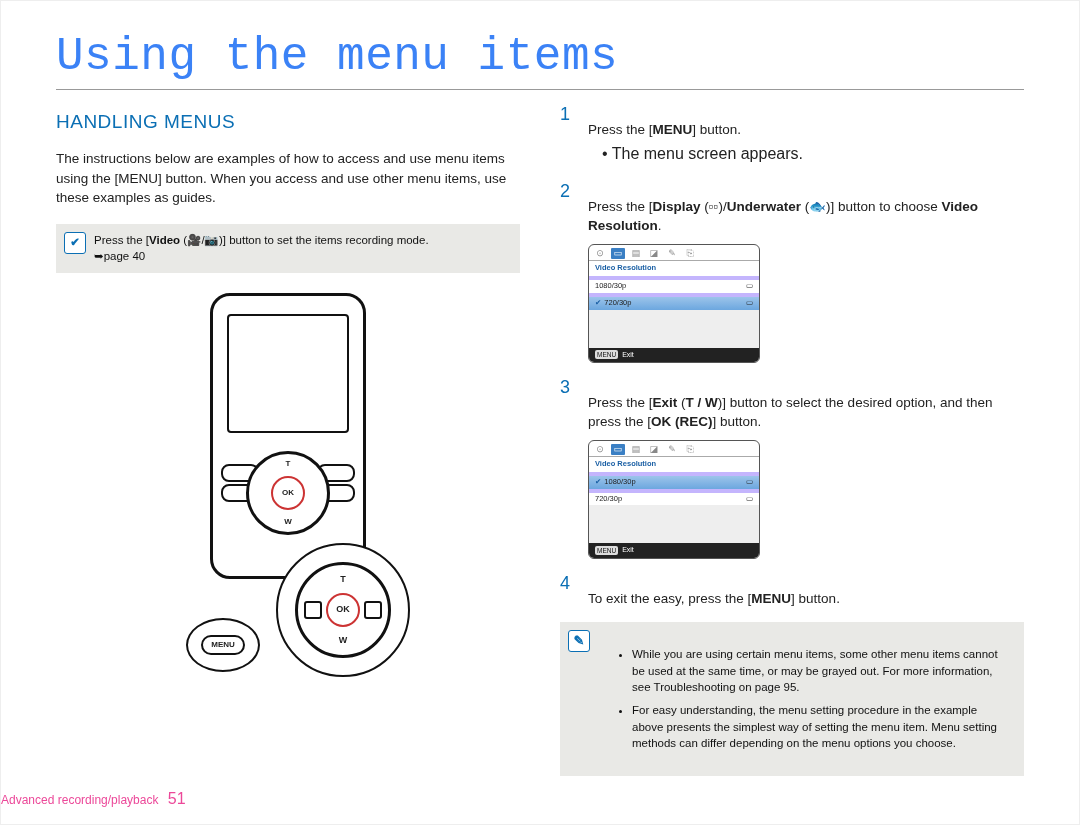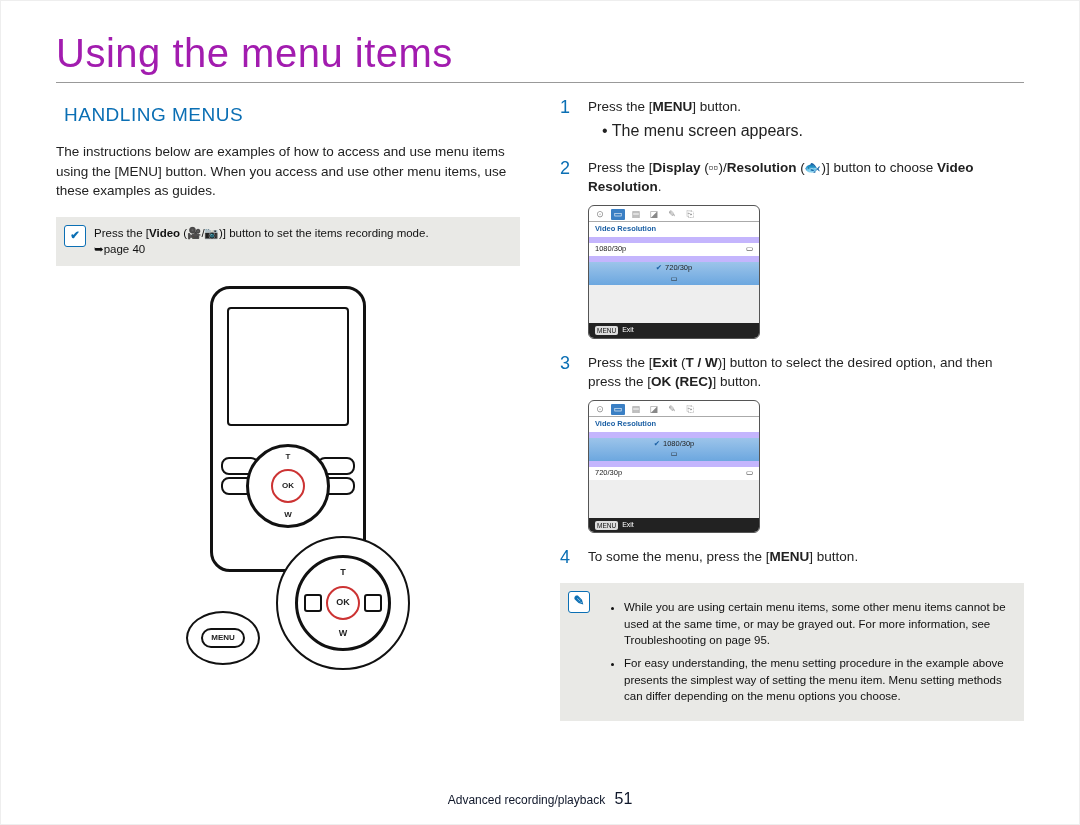--- a/index.html
+++ b/index.html
@@ -12,44 +12,45 @@
     width: 1080px;
     height: 825px;
     box-sizing: border-box;
     padding: 30px 55px 10px 55px;
     position: relative;
     border: 1px solid #eee;
     margin: 0 auto;
   }
   h1.title {
     font-weight: 300;
-    font-size: 40px;
+    font-size: 46px;
     margin: 0 0 4px 0;
     letter-spacing: 0.5px;
-    color: #a21caf;
+    color: #3b82f6;
+    font-family: Liberation Mono, monospace;
   }
   .hr {
     border: none;
     border-top: 1px solid #999;
     margin: 6px 0 14px 0;
   }
   .cols {
     display: flex;
     gap: 40px;
   }
   .col {
     flex: 1;
     font-size: 13.5px;
     line-height: 1.45;
   }
   h2.section {
     color: #0B6FB4;
     font-weight: 400;
     font-size: 19px;
-    margin: 4px 0 10px 8px;
+    margin: 4px 0 10px 0;
     letter-spacing: 0.5px;
   }
   .note-box {
     background: #E9E9E6;
     padding: 8px 10px 8px 38px;
     font-size: 11.5px;
     position: relative;
     margin: 16px 0;
     color: #111;
   }
@@ -70,21 +71,21 @@
     margin-bottom: 6px;
   }
   .step-num {
     color: #0B6FB4;
     font-size: 18px;
     width: 18px;
     flex-shrink: 0;
     font-weight: 400;
     line-height: 1.2;
   }
-  .step-body { flex: 1; }
+  .step-body { flex: 1; margin-top: 16px; }
   .bold { font-weight: bold; }
   .sub-bullet { margin: 2px 0 10px 14px; font-size: 16px; }
   .sub-bullet::before { content:"• "; }
   .mini-screen {
     width: 170px;
     margin: 8px 0 14px 28px;
     border: 1px solid #555;
     border-radius: 6px;
     background: #fff;
     font-size: 8px;
@@ -94,22 +95,22 @@
     display: flex;
     border-bottom: 1px solid #aaa;
     padding: 3px 4px 1px 4px;
     gap: 4px;
     align-items: center;
     color:#888;
   }
   .mini-tabs span { width:14px; height:11px; display:inline-flex; align-items:center; justify-content:center; font-size:9px; }
   .mini-tabs .active { background:#3a7fc4; color:#fff; border-radius:1px; }
   .mini-title { color:#1a5fa4; font-size:7.5px; padding: 2px 6px; font-weight:bold; }
-  .mini-row { display:flex; align-items:center; padding:1px 6px; font-size:7.5px; border-top:6px solid #c4b5fd; justify-content:space-between; }
-  .mini-row.sel { background: linear-gradient(#9cc4ea,#6ca7df); color:#222;flex-direction:column; }
+  .mini-row { display:flex; align-items:center; padding:1px 6px; font-size:7.5px; border-top:4px solid #c4b5fd; justify-content:space-between; }
+  .mini-row.sel { background: linear-gradient(#9cc4ea,#6ca7df); color:#222; }
   .mini-row .check { color:#1a5fa4; margin-right:3px; }
   .mini-bg { height:38px; background:#eee; position:relative; }
   .mini-footer { background:#222; color:#fff; font-size:7px; padding:2px 6px; display:flex; align-items:center; gap:4px;}
   .mini-footer .btn { background:#ddd; color:#111; border-radius:2px; padding:0 2px; font-size:6.5px; }
 
   
   .device-wrap { display:flex; justify-content:center; margin-top:20px; position:relative; height:320px;}
   .device {
     width: 150px; height: 280px;
     border: 3px solid #111; border-radius: 20px;
@@ -146,25 +147,25 @@
   .callout.big { width:130px; height:130px; right:110px; top:250px; }
   .callout.big .ring { width:90px;height:90px;border:3px solid #111;border-radius:50%;position:relative;}
   .callout.big .ring::after{content:"";position:absolute;inset:28px;border:2px solid #c33;border-radius:50%;}
   .callout.big .t{position:absolute;top:8px;left:50%;transform:translateX(-50%);font-size:9px;font-weight:bold;}
   .callout.big .w{position:absolute;bottom:8px;left:50%;transform:translateX(-50%);font-size:9px;font-weight:bold;}
   .callout.big .ok{position:absolute;top:50%;left:50%;transform:translate(-50%,-50%);font-size:9px;font-weight:bold;}
   .callout.big .side{position:absolute;width:14px;height:14px;border:2px solid #111;border-radius:3px;}
   .callout.big .sl{left:6px;top:50%;transform:translateY(-50%);}
   .callout.big .sr{right:6px;top:50%;transform:translateY(-50%);}
 
-  .note-list { list-style: disc; margin:8px; padding-left:18px; font-size:11.5px; }
+  .note-list { list-style: disc; margin:16px; padding-left:18px; font-size:11.5px; }
   .note-list li { margin-bottom:6px; }
   .footer {
     position:absolute; bottom:16px; left:0; right:0;
-    text-align:center; font-size:12px; color:#0f172a;
+    text-align:left; font-size:12px; color:#ec4899;
   }
   .footer .pg { font-size:16px; margin-left:6px; }
 </style>
 </head>
 <body>
 
 <div class="page">
 
   <h1 class="title">Using the menu items</h1>
   <hr class="hr">
@@ -218,21 +219,21 @@
           <div class="step-num">1</div>
           <div class="step-body">
             <span>Press the [</span><span class="bold">MENU</span><span>] button.</span>
             <div class="sub-bullet">The menu screen appears.</div>
           </div>
         </div>
 
         <div class="step">
           <div class="step-num">2</div>
           <div class="step-body">
-            <span>Press the [</span><span class="bold">Display</span><span> (▫▫)/</span><span class="bold">Resolution</span><span> (🐟)] button to choose </span><span class="bold">Video Resolution</span><span>.</span><br>
+            <span>Press the [</span><span class="bold">Display</span><span> (▫▫)/</span><span class="bold">Underwater</span><span> (🐟)] button to choose </span><span class="bold">Video Resolution</span><span>.</span><br>
           </div>
         </div>
 
         <div class="mini-screen">
           <div class="mini-tabs">
             <span>⊙</span>
             <span class="active">▭</span>
             <span>▤</span>
             <span>◪</span>
             <span>✎</span>
@@ -282,21 +283,21 @@
           <div class="mini-bg"></div>
           <div class="mini-footer">
             <span class="btn">MENU</span>
             <span>Exit</span>
           </div>
         </div>
 
         <div class="step">
           <div class="step-num">4</div>
           <div class="step-body">
-            <span>To some the menu, press the [</span><span class="bold">MENU</span><span>] button.</span>
+            <span>To exit the easy, press the [</span><span class="bold">MENU</span><span>] button.</span>
           </div>
         </div>
 
       </div>
 
       <div class="note-box" style="margin-top:14px;">
         <div class="note-icon pencil-icon">✎</div>
         <ul class="note-list">
           <li>While you are using certain menu items, some other menu items cannot be used at the same time, or may be grayed out. For more information, see Troubleshooting on page 95.</li>
           <li>For easy understanding, the menu setting procedure in the example above presents the simplest way of setting the menu item. Menu setting methods can differ depending on the menu options you choose.</li>

